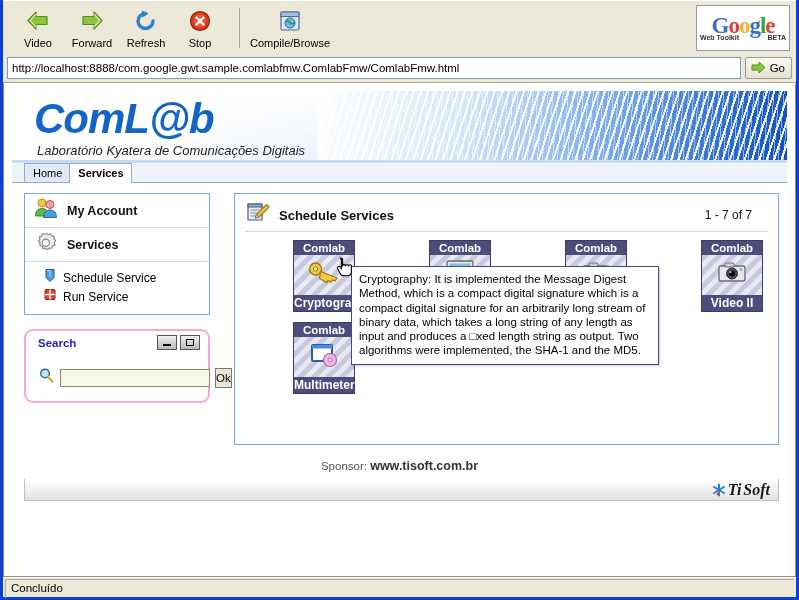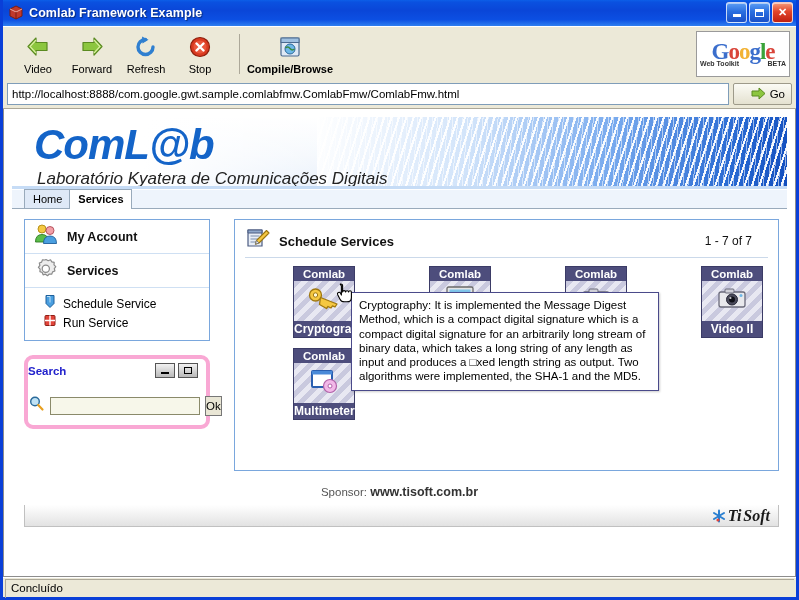--- a/index.html
+++ b/index.html
@@ -58,21 +58,21 @@
     background: #ece9d8;
     border-top: 1px solid #fff;
     display: flex; align-items: center;
     padding-left: 10px; position: relative;
   }
   .tbitem {
     width: 50px; display: flex; flex-direction: column;
     align-items: center; justify-content: center;
     margin-right: 4px; cursor: default;
   }
-  .tbitem.wide { width: 84px; font-weight: bold; }
+  .tbitem.wide { width: 84px; }
   .tbitem .ticon { height: 28px; display:flex; align-items:center; justify-content:center; }
   .tbitem .tlabel { font-size: 11px; color: #000; margin-top: 2px; white-space: nowrap; }
   .tbsep { width: 1px; height: 40px; background: #aca899; margin: 0 8px 0 10px; }
   #gwt-logo {
     position: absolute; right: 6px; top: 4px;
     width: 94px; height: 46px; background: #fff;
     border: 1px solid #9a9a9a;
     display: flex; flex-direction: column;
     align-items: center; justify-content: center;
   }
@@ -94,21 +94,21 @@
     font-size: 11.5px; color: #000;
     padding: 0 4px; line-height: 20px;
     font-family: "Liberation Sans", sans-serif;
     white-space: nowrap; overflow: hidden;
   }
   #go-btn {
     flex: 0 0 auto; height: 22px; margin-left: 4px;
     background: linear-gradient(180deg,#fbfbf5,#e4e1d0);
     border: 1px solid #9d9a8a; border-radius: 2px;
     display: flex; align-items: center; gap: 3px;
-    padding: 0 6px 0 16px; font-size: 11.5px;
+    padding: 0 6px 0 4px; font-size: 11.5px;
   }
 
   
   #viewport {
     flex: 1 1 auto; background: #fff;
     border: 1px solid #8d8d8d; border-top: 0;
     margin: 0; overflow: hidden; position: relative;
   }
   #page {
     position: absolute; left: 0; top: 0; right: 0; bottom: 0;
@@ -138,21 +138,21 @@
   }
   #logo-wrap { position: absolute; left: 22px; top: 6px; z-index: 5; }
   #logo-main {
     font-family: "Liberation Sans", sans-serif;
     font-size: 42px; font-weight: bold; font-style: italic;
     color: #1464c8; letter-spacing: -1px; line-height: 44px;
     text-shadow: 1px 1px 0 rgba(255,255,255,.9);
   }
   #logo-sub {
     font-family: "Liberation Sans", sans-serif;
-    font-size: 17px; font-style: italic; color: #222;
+    font-size: 13px; font-style: italic; color: #222;
     margin-top: 2px; margin-left: 3px;
   }
 
   
   #tabs { display: flex; align-items: flex-end; height: 19px; margin-top: 1px;
           border-bottom: 1px solid #9ab; padding-left: 12px; background: #eef4fc; }
   .tab {
     font-size: 11px; padding: 2px 7px 2px 8px; line-height: 14px;
     border: 1px solid #9ab; border-bottom: 0; background: #dfe9f7;
     color: #000; margin-right: -1px; cursor: pointer;
@@ -173,22 +173,22 @@
     height: 34px; padding-left: 8px;
     border-bottom: 1px solid #cfe0f3; cursor: pointer;
   }
   .nav-item .label { font-size: 12.5px; font-weight: bold; color: #111; }
   .nav-sub { padding: 6px 0 4px 18px; }
   .nav-sub-item { display: flex; align-items: center; gap: 6px; height: 19px; cursor: pointer; }
   .nav-sub-item .label { font-size: 12px; color: #000; }
 
   #search-panel {
     margin-top: 14px; height: 74px;
-    border: 4px solid #f9a8d4; border-radius: 9px;
-    background: #fff; position: relative; padding: 6px 0;
+    border: 2px solid #f9a8d4; border-radius: 9px;
+    background: #fff; position: relative; padding: 6px 12px;
   }
   #search-title { font-size: 11.5px; color: #2222cc; font-weight: bold; }
   .sp-btns { position: absolute; right: 8px; top: 4px; display: flex; gap: 3px; }
   .sp-btn {
     width: 20px; height: 15px; border: 1px solid #555;
     background: linear-gradient(180deg,#f2f2f2,#b9b9b9);
     display: flex; align-items: center; justify-content: center;
   }
   .sp-btn .m { width: 8px; height: 2px; background: #000; margin-top: 5px; }
   .sp-btn .x { width: 8px; height: 7px; border: 1.5px solid #000; }
@@ -270,39 +270,20 @@
     font-size: 11.5px; color: #000; padding-left: 5px;
     border: 1px solid #aca899; border-right: 0; border-bottom: 0;
     height: 19px; line-height: 17px; flex: 1 1 auto; margin: 1px 2px 0 2px;
   }
 </style>
 </head>
 <body>
 
 <div id="window">
 
-  <div id="titlebar">
-    <span class="tb-icon">
-      <svg width="18" height="18" viewBox="0 0 18 18">
-        <path d="M3 5 L9 2 L15 5 L15 12 L9 15 L3 12 Z" fill="#c0392b" stroke="#7b1d12" stroke-width="1"></path>
-        <path d="M3 5 L9 8 L15 5" fill="none" stroke="#e8a9a0" stroke-width="1"></path>
-        <path d="M9 8 L9 15" fill="none" stroke="#7b1d12" stroke-width="1"></path>
-      </svg>
-    </span>
-    <span class="tb-title">Comlab Framework Example</span>
-    <div id="winbtns">
-      <div class="wbtn">
-          <span class="glyph-min"></span>
-        </div>
-      <div class="wbtn">
-          <span class="glyph-max"></span>
-        </div>
-      <div class="wbtn close">✕</div>
-    </div>
-  </div>
 
   <div id="toolbar">
     <div class="tbitem">
       <span class="ticon">
         <svg width="26" height="24" viewBox="0 0 26 24">
           <path d="M11 3 L3 11.5 L11 20 L11 15.5 L22 15.5 L22 7.5 L11 7.5 Z" fill="#8cc63f" stroke="#5a8a20" stroke-width="1.2" stroke-linejoin="round"></path>
           <path d="M11 5 L5 11.5 L11 18" fill="none" stroke="#d8ef9e" stroke-width="1.2"></path>
         </svg>
       </span>
       <span class="tlabel">Video</span>

